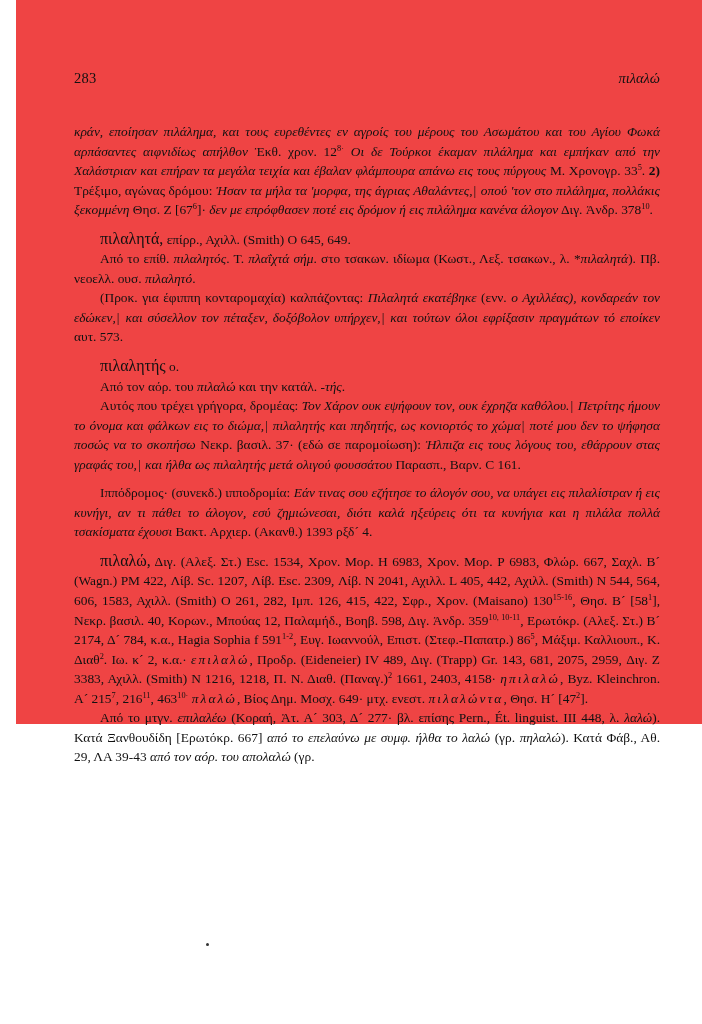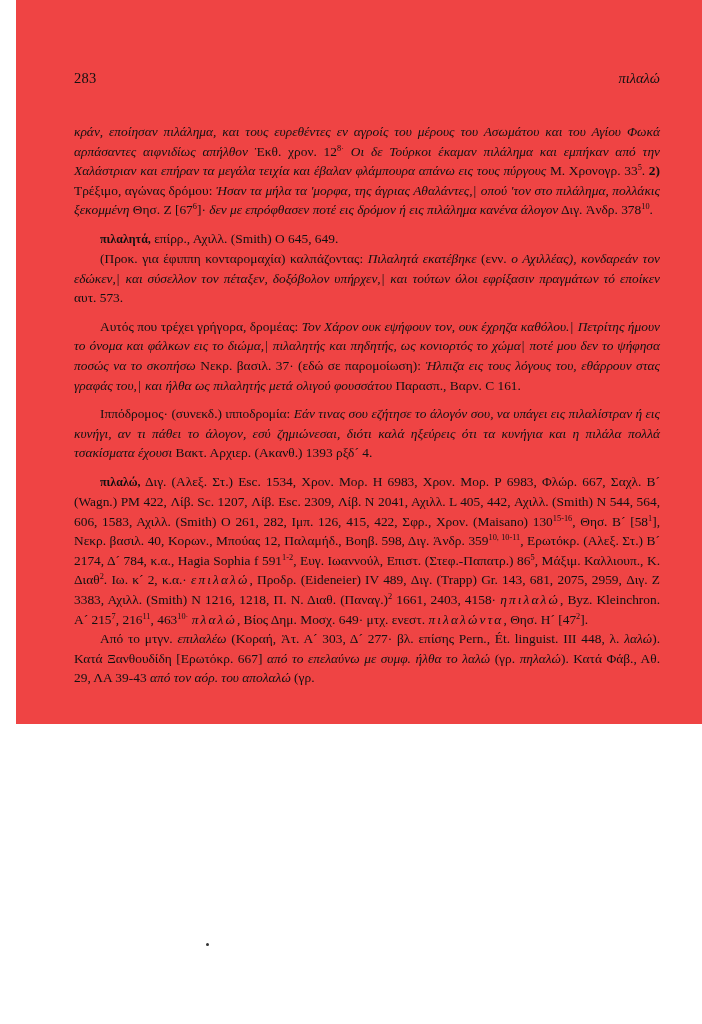--- a/index.html
+++ b/index.html
@@ -53,22 +53,22 @@
     margin: 0;
   }
   .blk {
     margin-bottom: 9px;
   }
   .blk:last-child { margin-bottom: 8px; }
   .ind {
     text-indent: 26px;
   }
   .lemma {
-    font-weight: bold;
-    font-size: 12px;
+    font-weight: normal;
+    font-size: 16px;
   }
   i, .it { }
   b, .bd { font-weight: bold; }
   .rm { font-style: normal; margin-top: 39px; }
   sup {
     font-size: 0.62em;
     vertical-align: super;
     line-height: 0;
   }
   .sp {
@@ -98,23 +98,26 @@
     <span class="folio">283</span>
     <span class="runhead">πιλαλώ</span>
   </div>
 
   <div class="body" id="body-root">
       <div class="blk">
         <p class=""><i>κράν, εποίησαν πιλάλημα, και τους ευρεθέντες εν αγροίς του μέρους του Ασωμάτου και του Αγίου Φωκά αρπάσαντες αιφνιδίως απήλθον</i> <span class="rm">Ἐκθ. χρον. 12<sup>8·</sup></span> <i>Οι δε Τούρκοι έκαμαν πιλάλημα και εμπήκαν από την Χαλάστριαν και επήραν τα μεγάλα τειχία και έβαλαν φλάμπουρα απάνω εις τους πύργους</i> <span class="rm">Μ. Χρονογρ. 33<sup>5</sup>.</span> <b>2)</b> <span class="rm">Τρέξιμο, αγώνας δρόμου:</span> <i>Ἠσαν τα μήλα τα ʹμορφα, της άγριας Αθαλάντες,</i><span class="bar">|</span> <i>οπού ʹτον στο πιλάλημα, πολλάκις ξεκομμένη</i> <span class="rm">Θησ. Ζ [67<sup>6</sup>]·</span> <i>δεν με επρόφθασεν ποτέ εις δρόμον ή εις πιλάλημα κανένα άλογον</i> <span class="rm">Διγ. Ἀνδρ. 378<sup>10</sup>.</span></p>
       </div>
       <div class="blk">
         <p class="ind"><span class="lemma">πιλαλητά,</span> επίρρ., Αχιλλ. (Smith) Ο 645, 649.</p>
+        <p class="ind">Από το επίθ. <i>πιλαλητός</i>. Τ. <i>πλαΐχτά σήμ</i>. στο τσακων. ιδίωμα (Κωστ., Λεξ. τσακων., λ. *<i>πιλαλητά</i>). Πβ. νεοελλ. ουσ. <i>πιλαλητό</i>.</p>
         <p class="ind">(Προκ. για έφιππη κονταρομαχία) καλπάζοντας: <i>Πιλαλητά εκατέβηκε</i> (ενν. <i>ο Αχιλλέας), κονδαρεάν τον εδώκεν,</i><span class="bar">|</span> <i>και σύσελλον τον πέταξεν, δοξόβολον υπήρχεν,</i><span class="bar">|</span> <i>και τούτων όλοι εφρίξασιν πραγμάτων τό εποίκεν</i> αυτ. 573.</p>
       </div>
       <div class="blk">
+        <p class="ind"><span class="lemma">πιλαλητής</span> ο.</p>
+        <p class="ind">Από τον αόρ. του <i>πιλαλώ</i> και την κατάλ. -<i>τής</i>.</p>
         <p class="ind">Αυτός που τρέχει γρήγορα, δρομέας: <i>Τον Χάρον ουκ εψήφουν τον, ουκ έχρηζα καθόλου.</i><span class="bar">|</span> <i>Πετρίτης ήμουν το όνομα και φάλκων εις το διώμα,</i><span class="bar">|</span> <i>πιλαλητής και πηδητής, ως κονιορτός το χώμα</i><span class="bar">|</span> <i>ποτέ μου δεν το ψήφησα ποσώς να το σκοπήσω</i> Νεκρ. βασιλ. 37· (εδώ σε παρομοίωση): <i>Ἠλπιζα εις τους λόγους του, εθάρρουν στας γραφάς του,</i><span class="bar">|</span> <i>και ήλθα ως πιλαλητής μετά ολιγού φουσσάτου</i> Παρασπ., Βαρν. C 161.</p>
       </div>
       <div class="blk">
         <p class="ind">Ιππόδρομος· (συνεκδ.) ιπποδρομία: <i>Εάν τινας σου εζήτησε το άλογόν σου, να υπάγει εις πιλαλίστραν ή εις κυνήγι, αν τι πάθει το άλογον, εσύ ζημιώνεσαι, διότι καλά ηξεύρεις ότι τα κυνήγια και η πιλάλα πολλά τσακίσματα έχουσι</i> Βακτ. Αρχιερ. (Ακανθ.) 1393 ρξδ´ 4.</p>
       </div>
       <div class="blk">
         <p class="ind"><span class="lemma">πιλαλώ,</span> Διγ. (Αλεξ. Στ.) Esc. 1534, Χρον. Μορ. Η 6983, Χρον. Μορ. Ρ 6983, Φλώρ. 667, Σαχλ. Β´ (Wagn.) PM 422, Λίβ. Sc. 1207, Λίβ. Esc. 2309, Λίβ. Ν 2041, Αχιλλ. L 405, 442, Αχιλλ. (Smith) Ν 544, 564, 606, 1583, Αχιλλ. (Smith) Ο 261, 282, Ιμπ. 126, 415, 422, Σφρ., Χρον. (Maisano) 130<sup>15-16</sup>, Θησ. Β´ [58<sup>1</sup>], Νεκρ. βασιλ. 40, Κορων., Μπούας 12, Παλαμήδ., Βοηβ. 598, Διγ. Ἀνδρ. 359<sup>10, 10-11</sup>, Ερωτόκρ. (Αλεξ. Στ.) Β´ 2174, Δ´ 784, κ.α., Hagia Sophia f 591<sup>1-2</sup>, Ευγ. Ιωαννούλ, Επιστ. (Στεφ.-Παπατρ.) 86<sup>5</sup>, Μάξιμ. Καλλιουπ., Κ. Διαθ<sup>2</sup>. Ιω. κ´ 2, κ.α.· <span class="sp">επιλαλώ</span>, Προδρ. (Eideneier) IV 489, Διγ. (Trapp) Gr. 143, 681, 2075, 2959, Διγ. Ζ 3383, Αχιλλ. (Smith) Ν 1216, 1218, Π. Ν. Διαθ. (Παναγ.)<sup>2</sup> 1661, 2403, 4158· <span class="sp">ηπιλαλώ</span>, Byz. Kleinchron. Α´ 215<sup>7</sup>, 216<sup>11</sup>, 463<sup>10·</sup> <span class="sp">πλαλώ</span>, Βίος Δημ. Μοσχ. 649· μτχ. ενεστ. <span class="sp">πιλαλώντα</span>, Θησ. Η´ [47<sup>2</sup>].</p>
         <p class="ind">Από το μτγν. <i>επιλαλέω</i> (Κοραή, Ἀτ. Α´ 303, Δ´ 277· βλ. επίσης Pern., Ét. linguist. III 448, λ. <i>λαλώ</i>). Κατά Ξανθουδίδη [Ερωτόκρ. 667] <i>από το επελαύνω με συμφ. ήλθα το λαλώ</i> (γρ. <i>πηλαλώ</i>). Κατά Φάβ., Αθ. 29, ΛΑ 39-43 <i>από τον αόρ. του απολαλώ</i> (γρ.</p>
       </div>
     </div>

